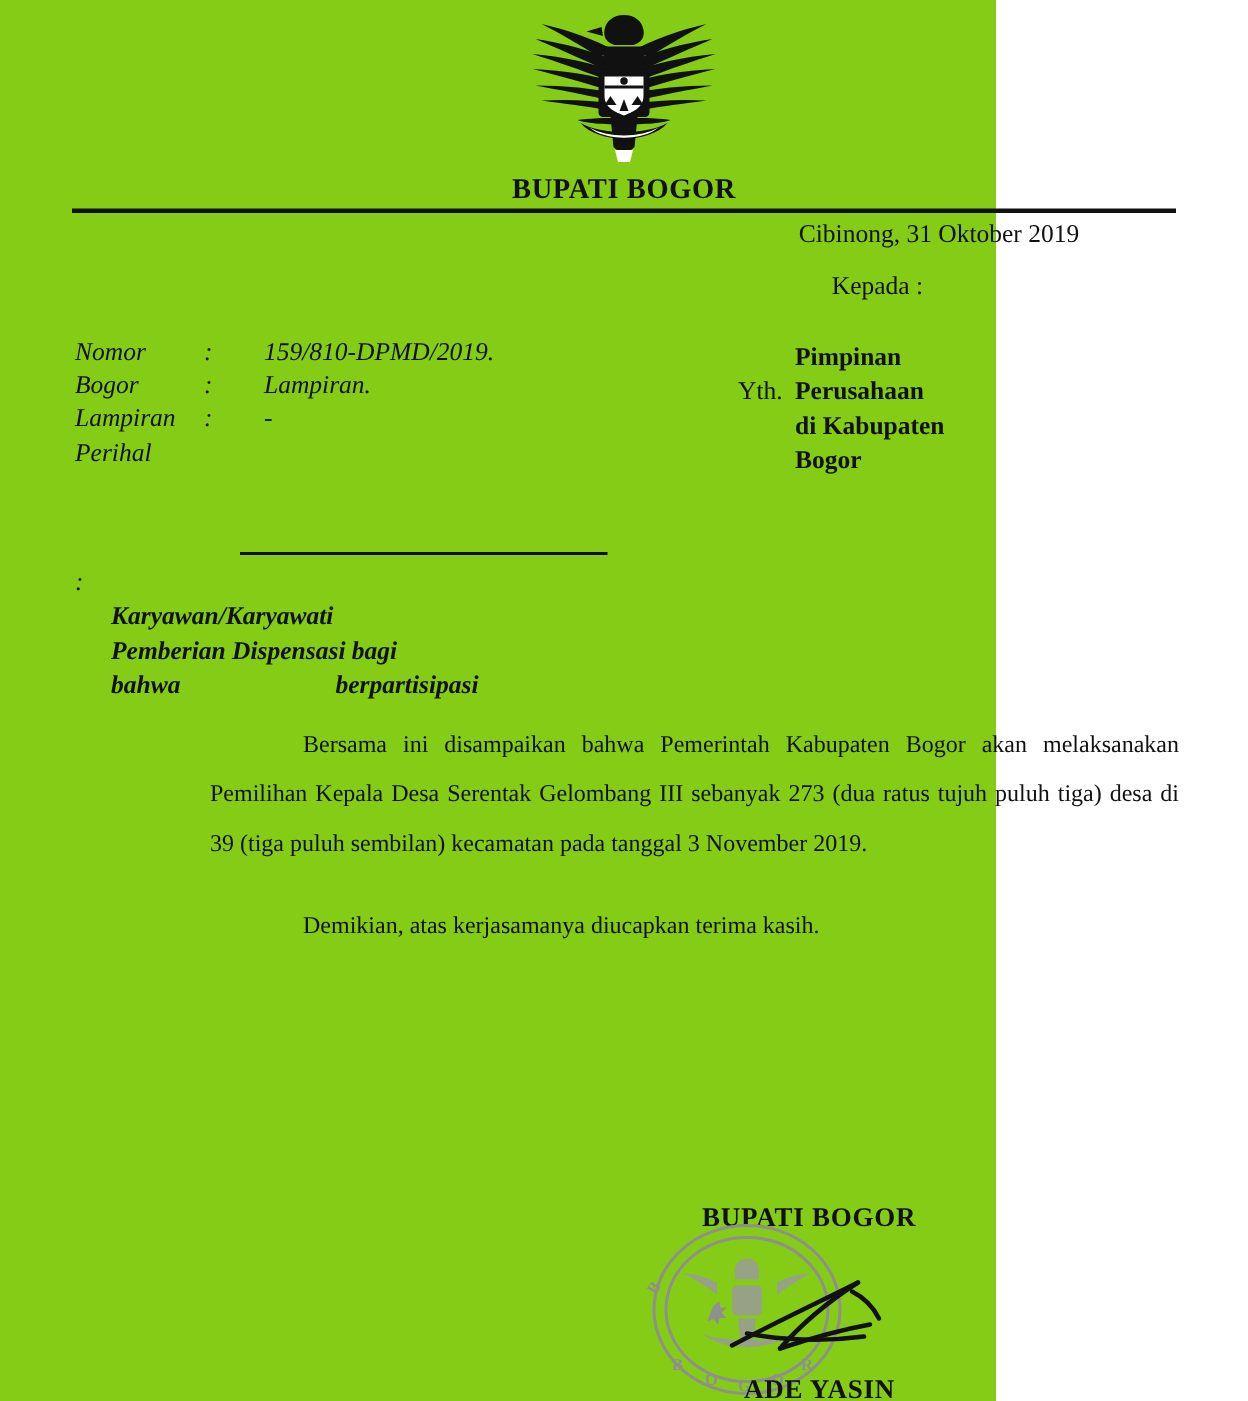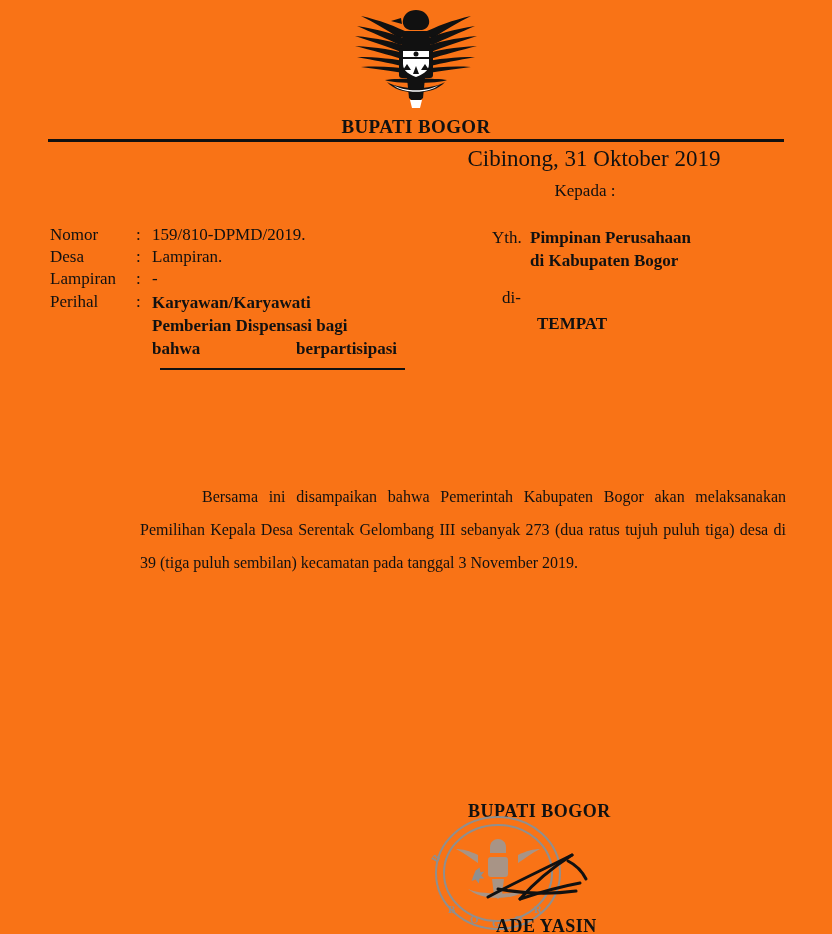--- a/index.html
+++ b/index.html
@@ -11,23 +11,23 @@
     width: 832px;
     height: 934px;
     position: relative;
     font-family: "Liberation Serif", serif;
     color: #111111;
     overflow: hidden;
   }
 
   .page {
     position: relative;
-    width: 832px;
+    width: 664px;
     height: 934px;
-    background: #f97316;
+    background: #84cc16;
   }
 
   
   .crest {
     position: absolute;
     left: 0;
     top: 4px;
     width: 832px;
     text-align: center;
   }
@@ -49,53 +49,54 @@
     left: 48px;
     top: 139px;
     width: 736px;
     height: 3px;
     background: #111111;
   }
 
   
   .place-date {
     position: absolute;
-    left: 412px;
+    left: 444px;
     top: 146px;
     width: 364px;
     text-align: center;
-    font-size: 23px;
+    font-size: 17px;
   }
 
   .kepada {
     position: absolute;
     left: 420px;
     top: 181px;
     width: 330px;
     text-align: center;
     font-size: 17px;
   }
 
   
   .refs {
     position: absolute;
     left: 50px;
     top: 224px;
     width: 370px;
     font-size: 17px;
+    font-style: italic;
   }
   .ref-row {
     display: flex;
     align-items: flex-start;
     line-height: 22px;
   }
   .ref-label { width: 86px; flex: 0 0 86px; }
   .ref-colon { width: 16px; flex: 0 0 16px; }
-  .ref-value { flex: 1 1 auto; }
-  .perihal-row { margin-top: 1px; }
+  .ref-value { flex: 1 1 auto; margin-left: 24px; }
+  .perihal-row { margin-top: 1px; flex-direction: column; }
   .perihal-lines { font-weight: bold; line-height: 23px; }
   .perihal-line-justify {
     display: flex;
     justify-content: space-between;
     width: 245px;
   }
   .perihal-underline {
     position: absolute;
     left: 160px;
     top: 368px;
@@ -246,21 +247,21 @@
   <div class="place-date">Cibinong, 31 Oktober 2019</div>
   <div class="kepada">Kepada :</div>
 
   <div class="refs">
     <div class="ref-row">
       <span class="ref-label">Nomor</span>
       <span class="ref-colon">:</span>
       <span class="ref-value">159/810-DPMD/2019.</span>
     </div>
     <div class="ref-row">
-      <span class="ref-label">Desa</span>
+      <span class="ref-label">Bogor</span>
       <span class="ref-colon">:</span>
       <span class="ref-value">Lampiran.</span>
     </div>
     <div class="ref-row">
       <span class="ref-label">Lampiran</span>
       <span class="ref-colon">:</span>
       <span class="ref-value">-</span>
     </div>
     <div class="ref-row perihal-row">
       <span class="ref-label">Perihal</span>
@@ -278,27 +279,24 @@
   <div class="perihal-underline"></div>
 
   <div class="addressee">
     <div class="yth-row">
       <span class="yth">Yth.</span>
       <span class="to-name">Pimpinan Perusahaan</span>
     </div>
     <div class="to-city">di  Kabupaten Bogor</div>
   </div>
 
-  <div class="di-block">
-    <div>di-</div>
-    <div class="tempat">TEMPAT</div>
-  </div>
 
   <div class="body-text">
     <p class="indent">Bersama ini disampaikan bahwa Pemerintah Kabupaten Bogor akan melaksanakan Pemilihan Kepala Desa Serentak Gelombang III sebanyak 273 (dua ratus tujuh puluh tiga) desa di 39 (tiga puluh sembilan) kecamatan pada tanggal 3 November 2019.</p>
+    <p class="indent spaced">Demikian,  atas kerjasamanya diucapkan terima kasih.</p>
   </div>
 
   <div class="sign-area">
     <div class="sign-title">BUPATI BOGOR</div>
 
     <div class="stamp">
       <svg width="230" height="120" viewBox="0 0 230 120" aria-hidden="true">
         <g fill="none" stroke="#8f8f8f" stroke-width="2">
           <ellipse cx="80" cy="60" rx="62" ry="56"></ellipse>
           <ellipse cx="80" cy="60" rx="54" ry="48"></ellipse>

